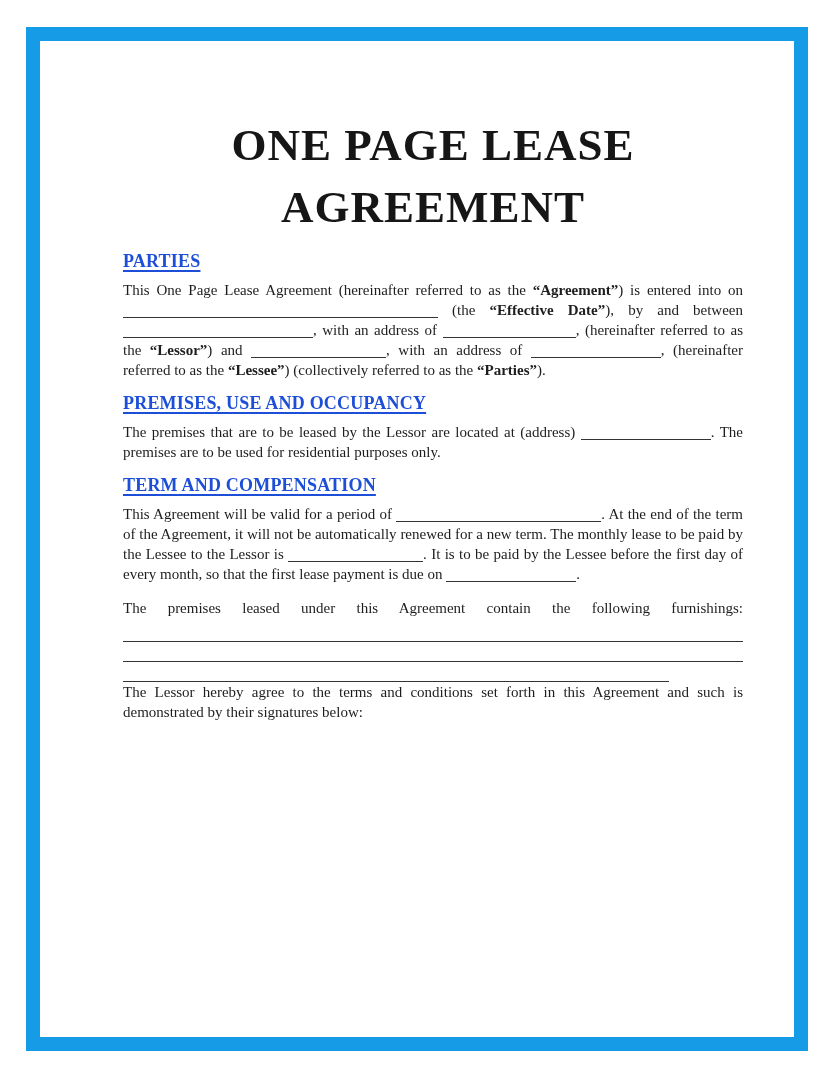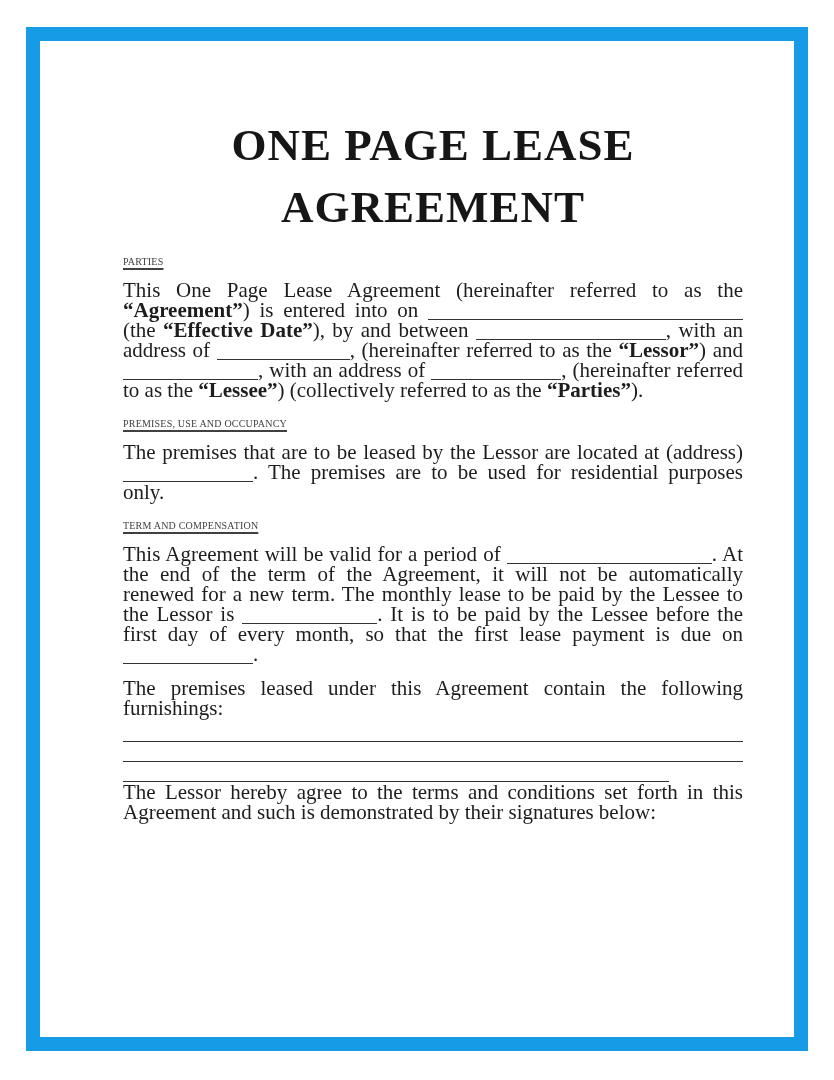--- a/index.html
+++ b/index.html
@@ -37,32 +37,32 @@
     max-width: 540px;
     text-align: center;
     font-size: 45px;
     line-height: 62px;
     font-weight: bold;
     letter-spacing: 1px;
     color: #161616;
   }
   h2.section-heading {
     margin: 14px 0 9px 0;
-    font-size: 10px;
+    font-size: 18px;
     line-height: 19px;
-    font-weight: normal;
+    font-weight: bold;
     letter-spacing: 0.2px;
     text-decoration: underline;
     text-decoration-thickness: 1.5px;
     text-underline-offset: 3px;
-    color: #404040;
+    color: #1d4ed8;
   }
   p.para {
     margin: 0 0 14px 0;
-    font-size: 21px;
+    font-size: 15px;
     line-height: 20px;
     text-align: justify;
     font-family: Liberation Serif, serif;
   }
   p.para.stretch-last {
     text-align-last: justify;
   }
   .fill-blank {
     display: inline-block;
     height: 14px;

